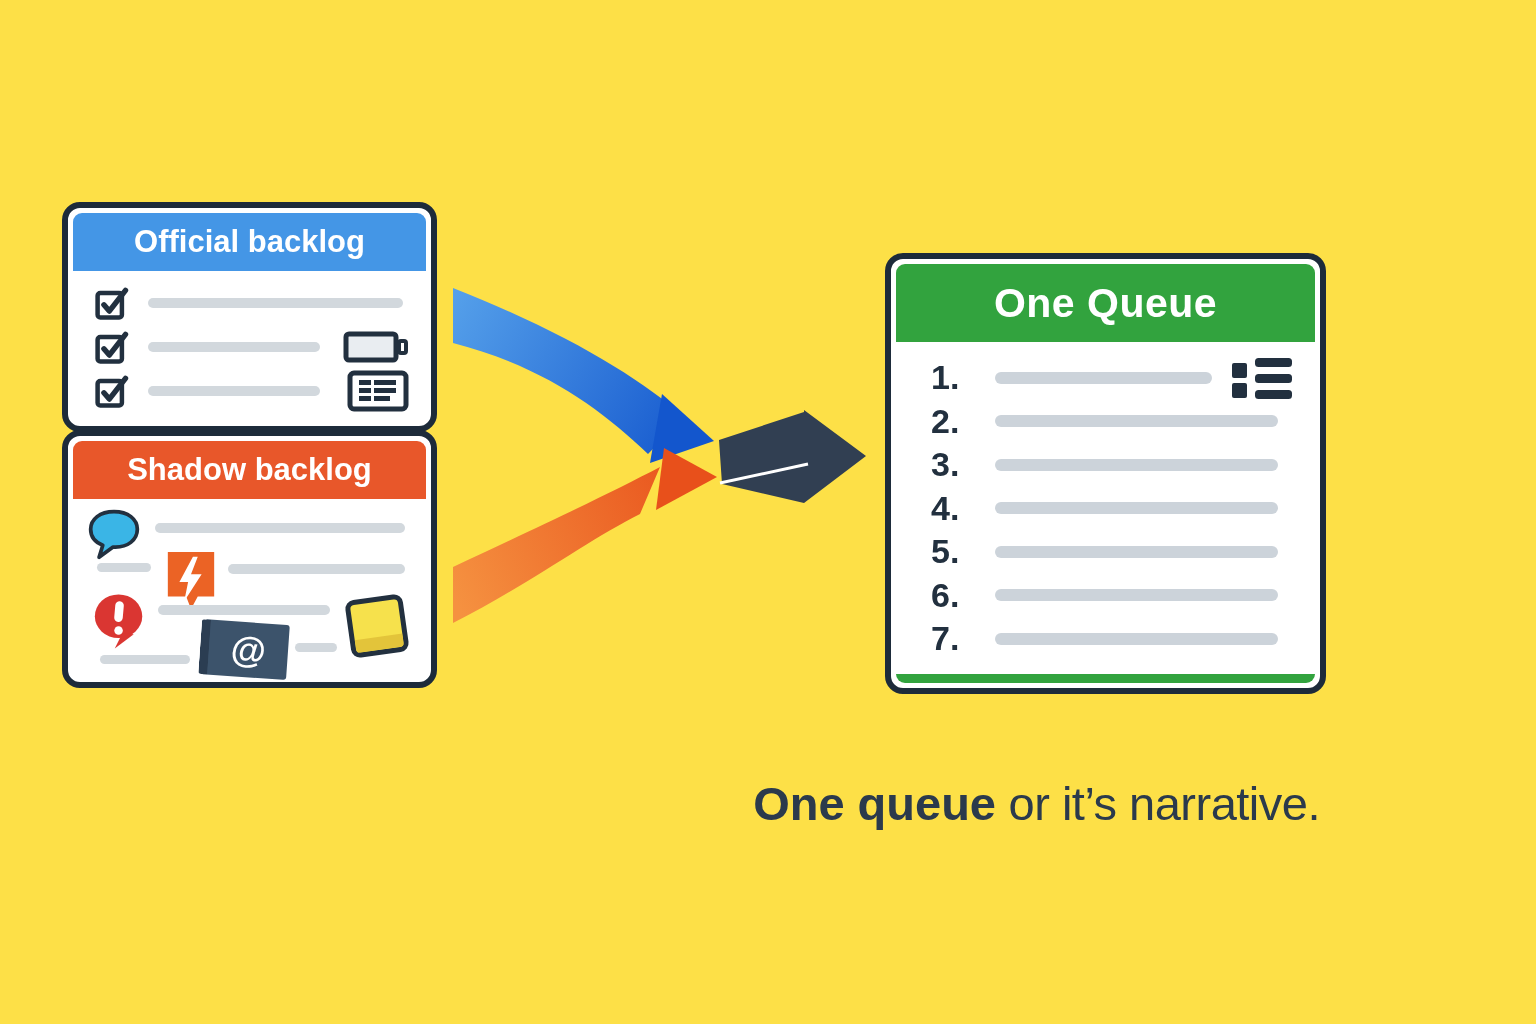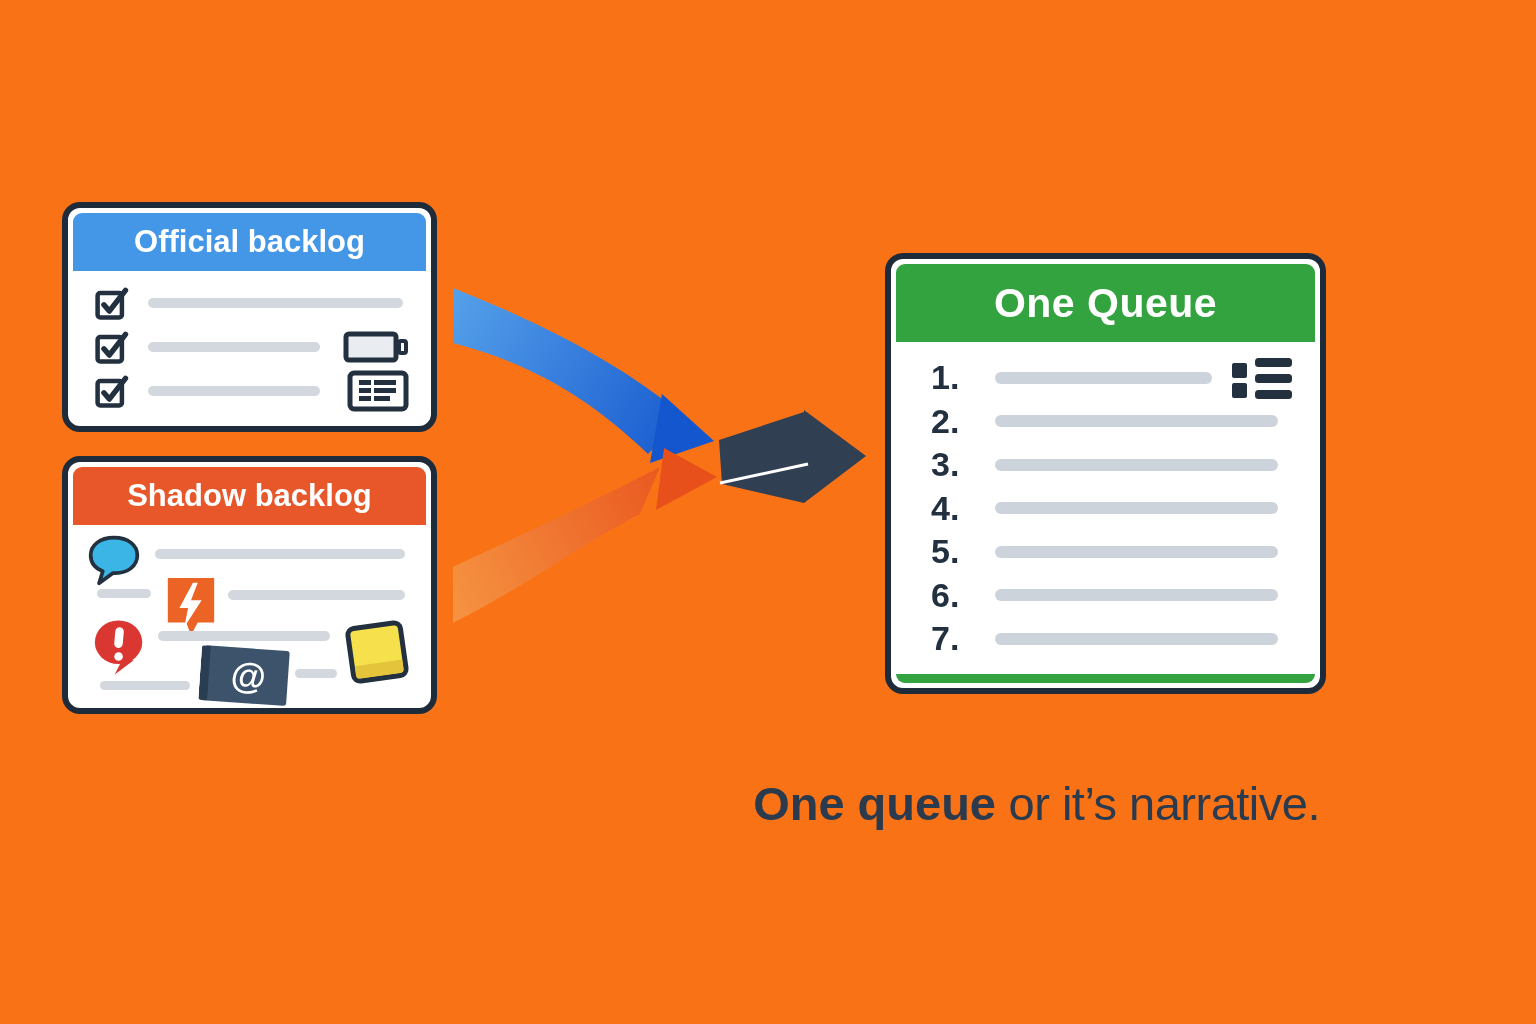--- a/index.html
+++ b/index.html
@@ -1,30 +1,30 @@
 <!DOCTYPE html>
 <html><head>
 <meta charset="utf-8">
 <style>
   html,body{margin:0;padding:0;background:#ffffff;}
   .canvas{
     position:relative;width:1536px;height:1024px;overflow:hidden;
-    background:#f97316;font-family:"Liberation Sans",sans-serif;
+    background:#fde047;font-family:"Liberation Sans",sans-serif;
   }
   
   .card{
     position:absolute;background:#ffffff;border:6px solid #1d2b3a;
     border-radius:18px;box-sizing:border-box;
   }
   .card-header{
     margin:5px 5px 0 5px;border-radius:9px 9px 0 0;
     color:#ffffff;text-align:center;font-weight:bold;
   }
   .card-official{left:62px;top:202px;width:375px;height:230px;}
-  .card-shadow  {left:62px;top:456px;width:375px;height:258px;}
+  .card-shadow  {left:62px;top:430px;width:375px;height:258px;}
   .card-queue   {left:885px;top:253px;width:441px;height:441px;}
   .card-official .card-header{height:58px;line-height:58px;font-size:31px;background:#4496e6;}
   .card-shadow   .card-header{height:58px;line-height:58px;font-size:31px;background:#e8572a;}
   .card-queue    .card-header{height:78px;line-height:78px;font-size:41px;background:#32a33e;letter-spacing:.5px;}
   
   .ob-body{padding:10px 22px 0 26px;}
   .ob-row{display:flex;align-items:center;height:44px;}
   .ob-check{width:36px;height:36px;flex:0 0 36px;}
   .ph-line{height:10px;border-radius:5px;background:#d2d8dd;}
   .ob-line-long{flex:1;margin:0 6px 0 18px;}

